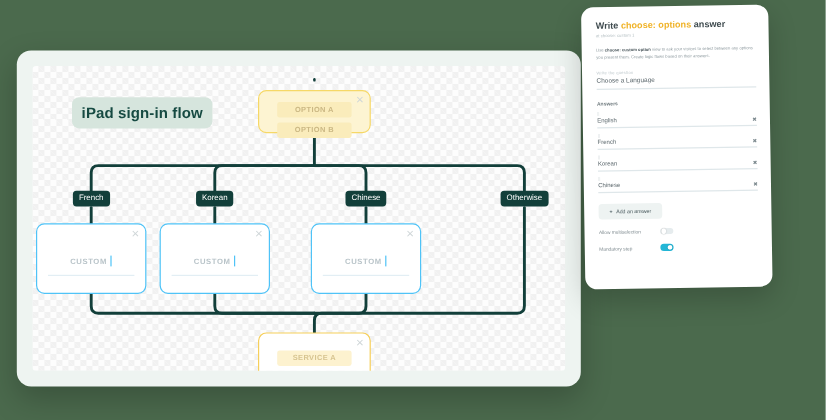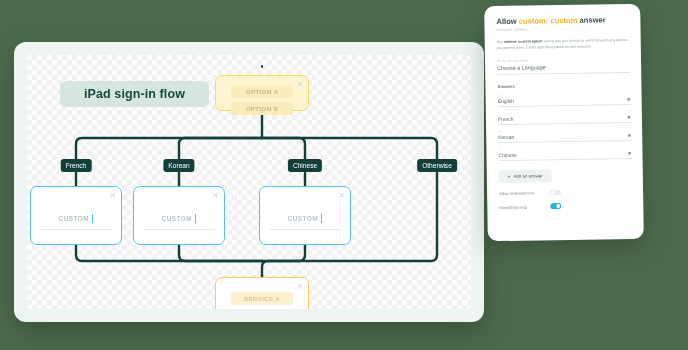--- a/index.html
+++ b/index.html
@@ -26,21 +26,21 @@
       linear-gradient(45deg,#f1f1f1 25%,transparent 25%,transparent 75%,#f1f1f1 75%);
     background-size:10px 10px;
     background-position:0 0,5px 5px;
   }
   .flow-svg{position:absolute;left:0;top:0;width:444px;height:254px;}
 
   .title-badge{
     position:absolute;left:33px;top:26px;
     background:#d6e5dd;color:#164a42;
     font-size:12.5px;font-weight:bold;letter-spacing:.1px;
-    padding:6px 24px;border-radius:6px;white-space:nowrap;
+    padding:6px 8px;border-radius:6px;white-space:nowrap;
   }
 
   .node{position:absolute;border-radius:7px;box-sizing:border-box;}
   .node .close{
     position:absolute;right:5px;top:3px;
     font-size:11px;color:#cfd6d8;line-height:1;
   }
   .node-yellow{
     background:#fdf4d2;border:1.6px solid #f6d867;
   }
@@ -207,21 +207,21 @@
         </div>
       </div>
 
     </div>
   </div>
 
   <div class="panel">
     <div class="panel-inner">
 
       <div class="p-title">
-        <span>Allow </span><span class="hl">custom: custom</span><span> answer</span>
+        <span>Write </span><span class="hl">choose: options</span><span> answer</span>
       </div>
       <div class="p-sub">at choose: custom 1</div>
 
       <div class="p-desc">
         <span>Use </span><b>choose: custom option</b><span> view to ask your visitors to select between any options you present them. Create logic flows based on their answers.</span>
       </div>
 
       <div class="field">
         <div class="f-label">Write the question</div>
         <div class="f-value">Choose a Language</div>

